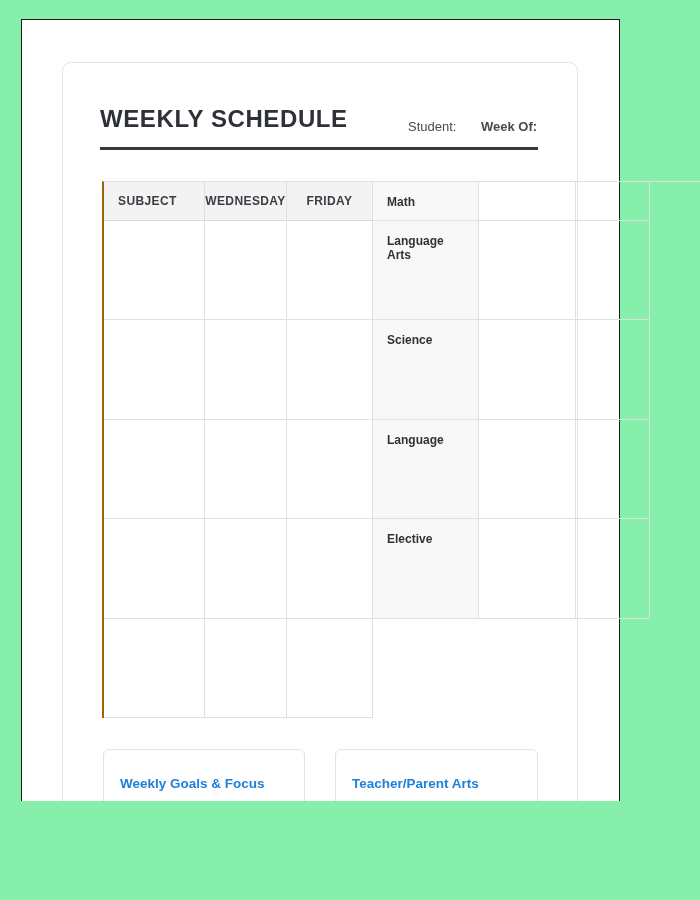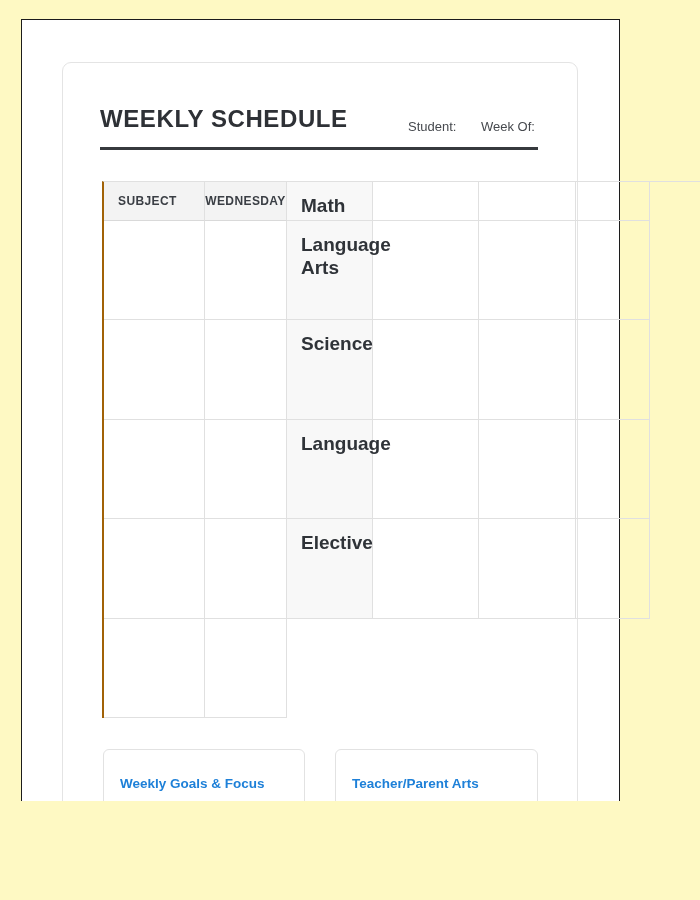--- a/index.html
+++ b/index.html
@@ -6,21 +6,21 @@
   html, body { background: #ffffff; }
   body {
     width: 700px; height: 900px;
     font-family: "Liberation Sans", sans-serif;
     position: relative;
     overflow: hidden;
   }
   .viewport {
     position: absolute; left: 0; top: 0;
     width: 700px; height: 900px;
-    background: #fef9c3;
+    background: #86efac;
   }
   
   .clip {
     position: absolute; left: 0; top: 0;
     width: 700px; height: 801px;
     overflow: hidden;
   }
   .page-border {
     position: absolute; left: 21px; top: 19px;
     width: 599px; height: 1200px;
@@ -38,21 +38,21 @@
     position: absolute; left: 100px; top: 105px;
     font-size: 24px; font-weight: bold;
     letter-spacing: 0.6px;
     color: #2e3136;
   }
   .meta-label {
     position: absolute; top: 119px;
     font-size: 13px; color: #46494e;
   }
   .meta-student { left: 408px; }
-  .meta-weekof  { left: 481px; }
+  .meta-weekof  { left: 481px; font-weight: bold; }
   .title-rule {
     position: absolute; left: 100px; top: 147px;
     width: 438px; height: 3px;
     background: #36393d;
   }
   .sched-table {
     position: absolute; left: 102px; top: 181px;
     width: 644px;
     display: grid;
     grid-template-columns: 101px 82px 86px 106px 97px 74px;
@@ -69,21 +69,21 @@
     background: #f3f3f3;
     font-size: 12px; font-weight: bold;
     letter-spacing: 0.4px;
     color: #3a3e44;
     display: flex; align-items: center; justify-content: center;
     border-bottom: 1px solid #d9d9d9;
   }
   .hc-subject { justify-content: flex-start; padding-left: 14px; }
   .sc {
     background: #f8f8f8;
-    font-size: 19px; font-weight: bold;
+    font-size: 12px; font-weight: bold;
     color: #2f3338;
     padding: 13px 12px 0 14px;
     line-height: 1.2;
   }
   .bc { background: transparent; }
   .note-box {
     position: absolute; top: 749px;
     height: 120px;
     background: #ffffff;
     border: 1px solid #e2e2e2;
@@ -108,20 +108,21 @@
 
     <h1 class="doc-title">WEEKLY SCHEDULE</h1>
     <span class="meta-label meta-student">Student:</span>
     <span class="meta-label meta-weekof">Week Of:</span>
     <div class="title-rule"></div>
 
     <div class="sched-table">
 
       <div class="cell hc hc-subject">SUBJECT</div>
       <div class="cell hc">WEDNESDAY</div>
+      <div class="cell hc">FRIDAY</div>
 
       <div class="cell sc">Math</div>
       <div class="cell bc"></div>
       <div class="cell bc"></div>
       <div class="cell bc"></div>
       <div class="cell bc"></div>
       <div class="cell bc"></div>
 
       <div class="cell sc">Language Arts</div>
       <div class="cell bc"></div>

